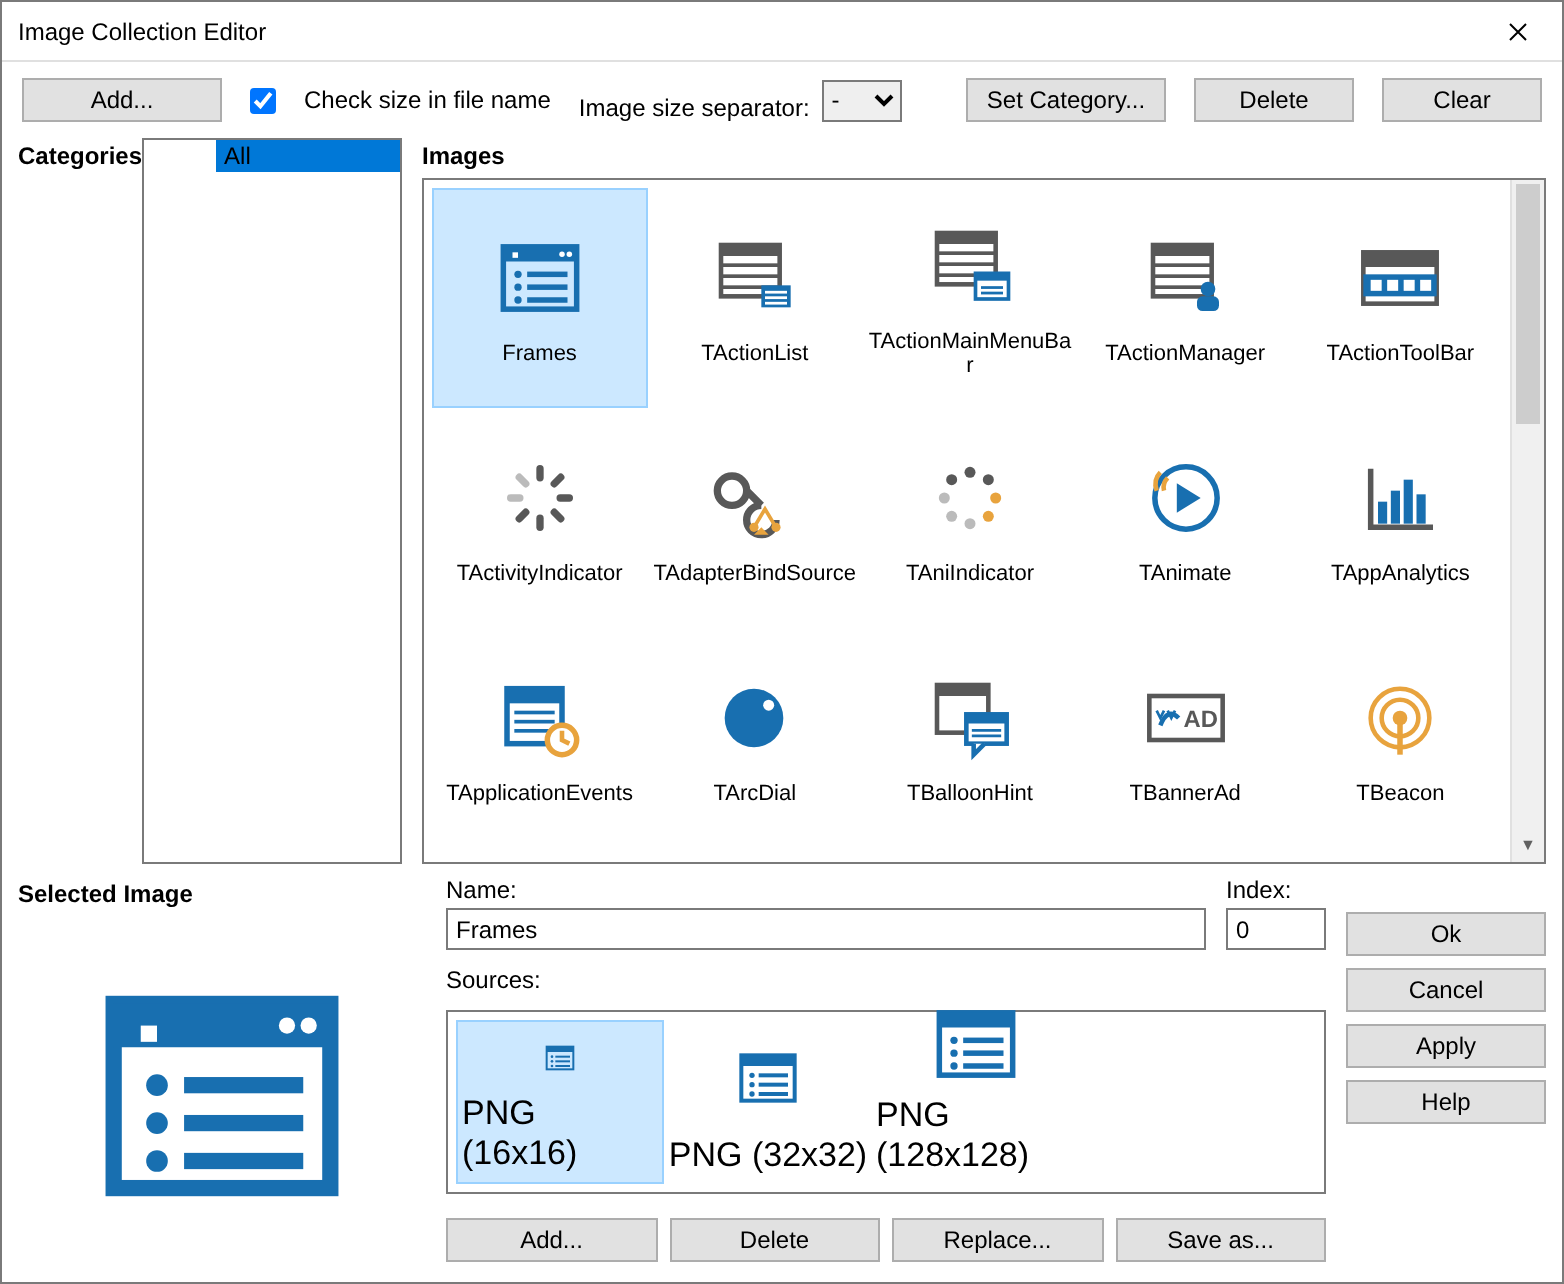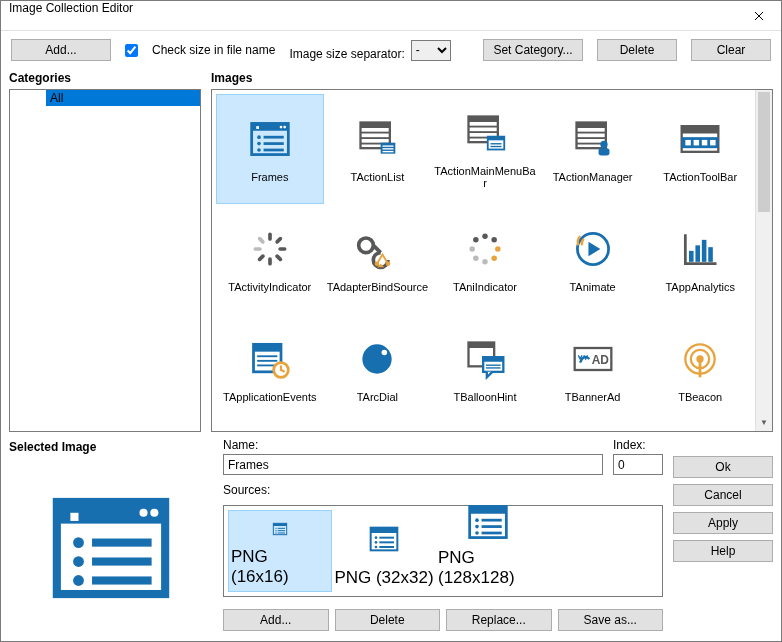--- a/index.html
+++ b/index.html
@@ -1,28 +1,28 @@
 <!DOCTYPE html>
 <html><head>
 <meta charset="utf-8">
 <style>
 * { box-sizing: border-box; margin: 0; padding: 0; }
 body { font-family: "Segoe UI", Tahoma, sans-serif; font-size: 12px; background: #f0f0f0; width: 782px; height: 642px; overflow: hidden; }
 .window { width: 782px; height: 642px; background: #fff; border: 1px solid #7a7a7a; display: flex; flex-direction: column; }
-.titlebar { height: 30px; background: #fff; border-bottom: 1px solid #e0e0e0; display: flex; align-items: flex-start; padding: 0 0 0 8px; }
+.titlebar { height: 30px; background: #fff; border-bottom: 1px solid #e0e0e0; display: flex; align-items: center; padding: 0 0 0 8px; }
 .titlebar .title { flex: 1; font-size: 12px; }
 .titlebar .close { width: 45px; height: 29px; display: flex; align-items: center; justify-content: center; cursor: pointer; }
 .toolbar { padding: 8px 10px; display: flex; align-items: center; gap: 14px; }
 .btn { background: #e1e1e1; border: 1px solid #adadad; padding: 3px 8px; font-size: 12px; font-family: inherit; cursor: pointer; text-align: center; }
 .btn.wide { width: 100px; }
 .chklabel { display: flex; align-items: center; gap: 14px; }
 .seplabel { display: flex; align-items: flex-end; gap: 6px; }
 select.sep { width: 40px; height: 21px; border: 1px solid #7a7a7a; font-family: inherit; font-size: 12px; }
 .main { flex: 1; display: flex; padding: 0 8px; gap: 10px; min-height: 0; }
-.catcol { width: 192px; display: flex; flex-direction: column; }
+.catcol { width: 192px; display: flex; flex-direction: row; }
 .section-label { font-weight: bold; padding: 2px 0 4px 0; font-size: 12px; }
 .catlist { flex: 1; border: 1px solid #7a7a7a; background: #fff; overflow: auto; }
 .catitem { background: #0078d7; color: #000000; padding: 1px 4px; font-size: 12px; margin-left: 36px; }
 .imgcol { flex: 1; display: flex; flex-direction: column; min-width: 0; }
 .imggrid-wrap { flex: 1; border: 1px solid #7a7a7a; background: #fff; position: relative; overflow: hidden; }
 .imggrid { display: grid; grid-template-columns: repeat(5, 1fr); gap: 0; padding: 4px 18px 4px 4px; }
 .imgitem { display: flex; flex-direction: column; align-items: center; justify-content: center; padding: 6px 2px; height: 110px; cursor: pointer; }
 .imgitem.selected { background: #cce8ff; border: 1px solid #99d1ff; }
 .imgitem .iconbox { width: 48px; height: 48px; display: flex; align-items: center; justify-content: center; margin-bottom: 8px; }
 .imgitem .lbl { font-size: 11px; text-align: center; word-break: break-word; }

